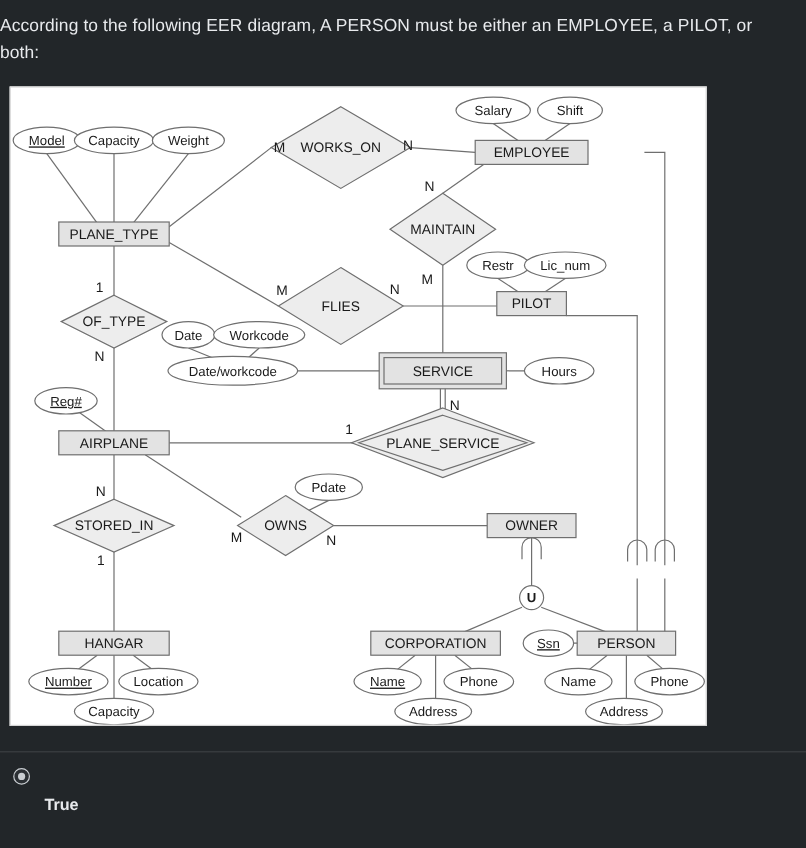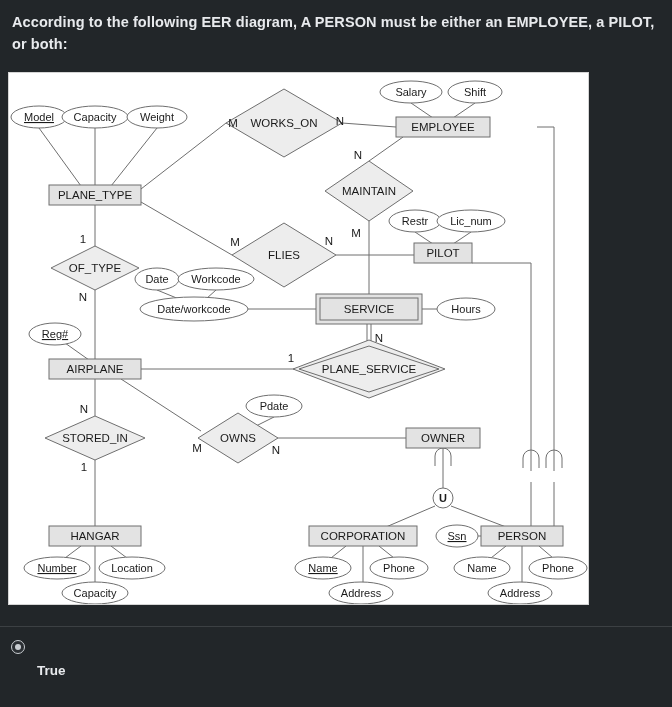--- a/index.html
+++ b/index.html
@@ -9,22 +9,22 @@
     background: #222629;
     font-family: "Liberation Sans", sans-serif;
     overflow: hidden;
   }
   #root { width: 672px; height: 707px; position: relative; }
 
   .question-text {
     color: #e8eaed;
     font-size: 14.5px;
     line-height: 1.55;
-    padding: 11px 14px 0 12px;
-    font-weight: 700;
+    padding: 11px 14px 0 0;
+    font-weight: 400;
     letter-spacing: .1px;
   }
 
   .diagram-wrap {
     position: absolute;
     left: 8px; top: 72px;
     width: 581px; height: 533px;
     background: #ffffff;
     border: 1px solid #d5d5d5;
     overflow: hidden;

